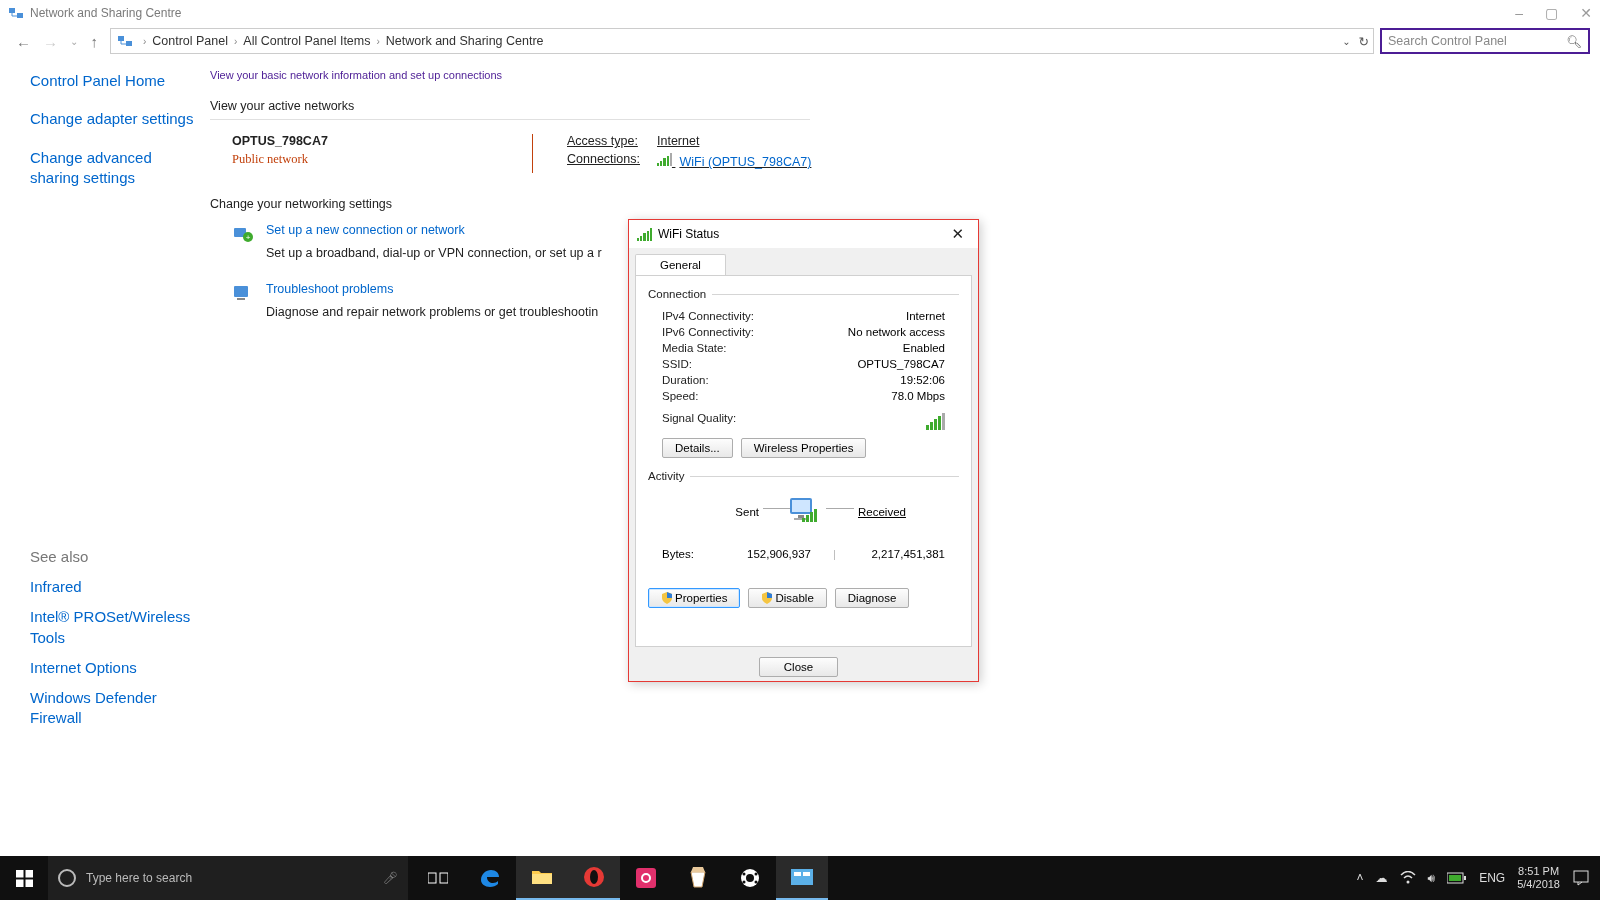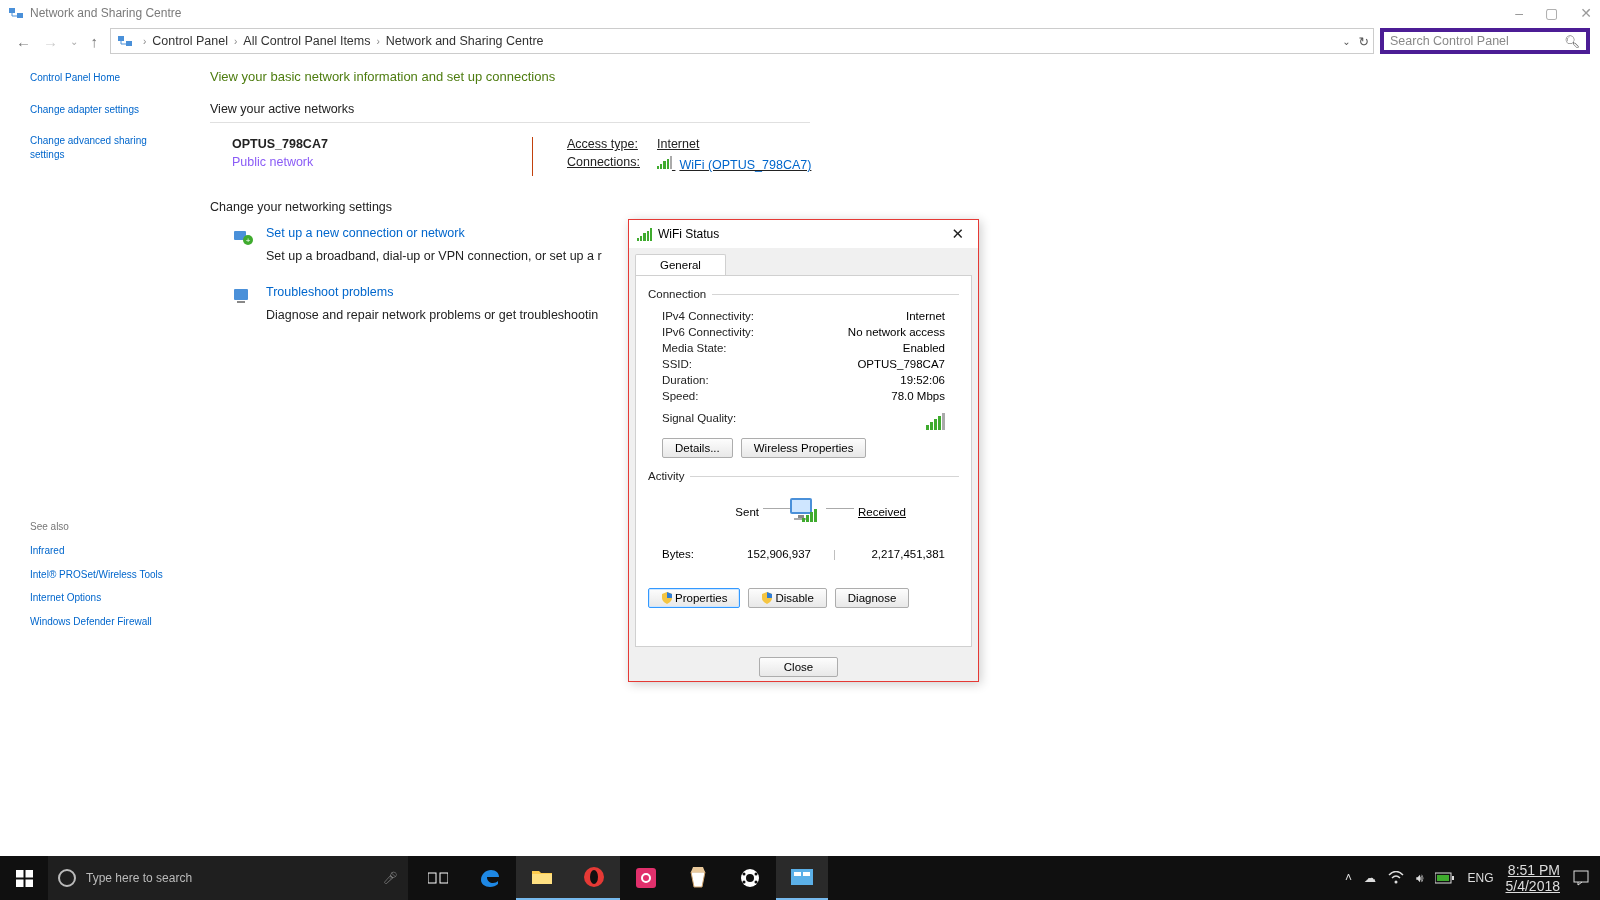--- a/index.html
+++ b/index.html
@@ -11,37 +11,37 @@
 .titlebar .wincontrols { margin-left: auto; display: flex; gap: 22px; color: #9a9a9a; font-size: 14px; }
 .titlebar .wincontrols span { cursor: default; }
 
 
 .toolbar { height: 32px; display: flex; align-items: center; padding: 0 10px; }
 .navbtn { color: #777; font-size: 15px; margin: 0 6px; }
 .addrwrap { flex: 1; height: 26px; border: 1px solid #ccc; display: flex; align-items: center; padding: 0 4px; margin: 0 6px; color: #333; font-size: 12.5px; }
 .addrwrap .crumb { color: #333; }
 .addrwrap .sep { margin: 0 6px; color: #888; font-size: 10px; }
 .addrwrap .tail { margin-left: auto; display: flex; align-items: center; gap: 8px; color: #555; }
-.searchwrap { width: 210px; height: 26px; border: 4px solid #4c1d95; display: flex; align-items: center; padding: 0 6px; font-size: 12.5px; color: #888; }
+.searchwrap { width: 210px; height: 26px; border: 2px solid #4c1d95; display: flex; align-items: center; padding: 0 6px; font-size: 12.5px; color: #888; }
 .searchwrap .mag { margin-left: auto; color: #555; }
 
 
 .main { display: flex; height: 760px; }
-.sidebar { width: 210px; padding: 14px 0 0 30px; font-size: 10px; }
+.sidebar { width: 210px; padding: 14px 0 0 30px; font-size: 15px; }
 .sidebar a { display: block; color: #0066cc; text-decoration: none; margin-bottom: 18px; line-height: 1.35; }
 .sidebar .seealso { color: #777; margin-top: 360px; margin-bottom: 12px; }
 
 .content { flex: 1; padding: 12px 0 0 0; font-size: 12.5px; color: #222; }
-h1.page { font-size: 13px; font-weight: 400; color: #4d7c0f; margin-bottom: 18px; }
+h1.page { font-size: 11px; font-weight: 400; color: #4c1d95; margin-bottom: 18px; }
 .sect { margin-bottom: 14px; }
 .secttitle { color: #222; padding-bottom: 6px; border-bottom: 1px solid #e0e0e0; width: 600px; }
 .netrow { display: flex; padding: 14px 0 10px 22px; }
 .netleft { width: 300px; }
 .netleft .name { font-weight: 600; }
-.netleft .type { color: #8b5cf6; margin-top: 4px; }
+.netleft .type { color: #c2410c; margin-top: 4px; font-family: Liberation Serif, serif; }
 .netright { border-left: 1px solid #c2410c; padding-left: 34px; text-decoration: underline; }
 .kv { display: flex; margin-bottom: 4px; }
 .kv .k { width: 90px; }
 .link { color: #0066cc; }
 .settingsblock { margin-top: 10px; }
 .settingsrow { display: flex; padding: 6px 0 2px 22px; }
 .settingsrow .icn { width: 22px; height: 22px; margin-right: 12px; }
 .settingsrow .txt a { color: #0066cc; text-decoration: none; }
 .settingsrow .txt .desc { color: #222; margin-top: 9px; }
 
@@ -86,21 +86,21 @@
 
 .taskbar { position: absolute; left: 0; bottom: 0; right: 0; height: 44px; background: #101010; display: flex; align-items: center; color: #fff; font-size: 12px; }
 .tb-start { width: 48px; height: 44px; display: flex; align-items: center; justify-content: center; }
 .tb-search { display: flex; align-items: center; background: #1f1f1f; height: 44px; width: 360px; padding: 0 10px; color: #bbb; }
 .tb-search .circ { width: 18px; height: 18px; border: 2px solid #bbb; border-radius: 50%; margin-right: 10px; }
 .tb-search .mic { margin-left: auto; color: #888; }
 .tb-icons { display: flex; gap: 0; margin-left: 4px; height: 44px; }
 .tb-icons .slot { width: 52px; height: 44px; display: flex; align-items: center; justify-content: center; }
 .tb-icons .slot.active { background: #2a2a2a; border-bottom: 2px solid #76b9ed; }
 .tb-tray { margin-left: auto; display: flex; align-items: center; gap: 12px; padding-right: 10px; color: #ddd; }
-.tb-clock { text-align: right; line-height: 1.15; font-size: 14px; text-decoration: underline; }
+.tb-clock { text-align: center; line-height: 1.15; font-size: 11px; }
 svg { display: block; }
 </style>
 </head>
 <body>
 
 <div class="titlebar">
   <span class="icon">
     <svg width="16" height="16" viewBox="0 0 16 16">
         <rect x="1" y="3" width="6" height="5" fill="#4a90d9"></rect>
         <rect x="9" y="8" width="6" height="5" fill="#4a90d9"></rect>

